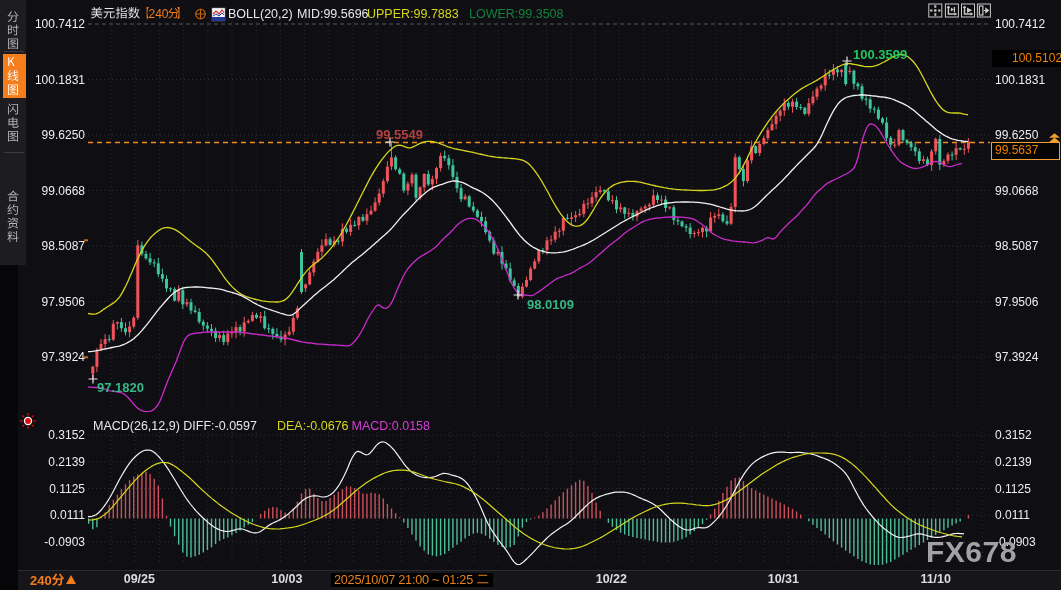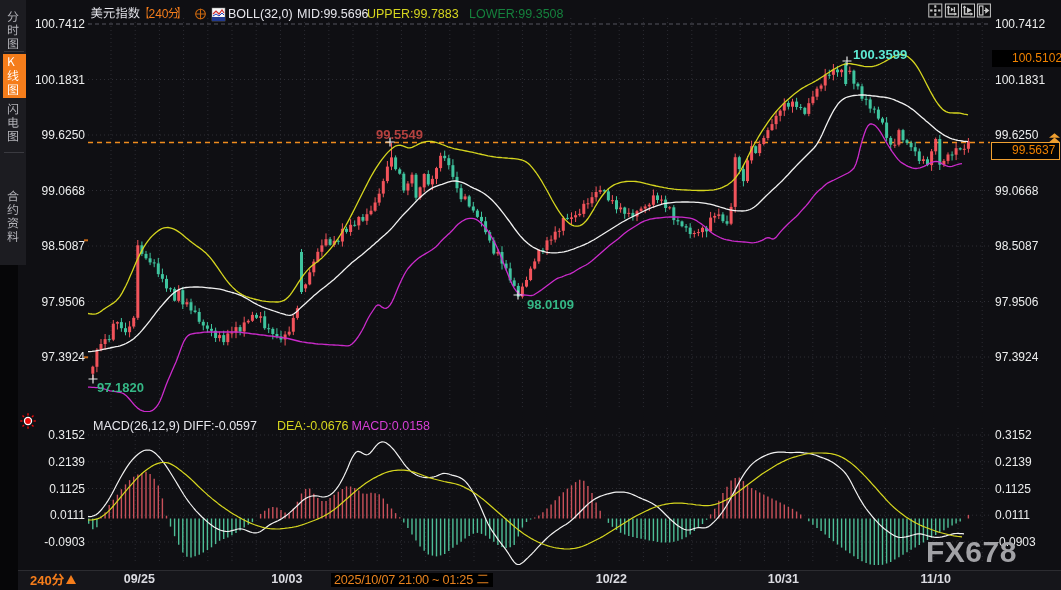--- a/index.html
+++ b/index.html
@@ -15,21 +15,21 @@
 #ttxt{position:absolute;left:334px;top:572.5px;color:#e8821e;font-size:12.7px;letter-spacing:-0.25px}
 #legend{position:absolute;left:228px;top:7px;font-size:12.5px;color:#e6e6ec;white-space:nowrap}
 #mheader{position:absolute;left:93px;top:418.5px;font-size:12.5px;color:#e6e6ec;white-space:nowrap}
 .lg{position:absolute;font-size:12.5px;white-space:nowrap}
 .lg.y{color:#d6d61f}.lg.m{color:#15803d}.lg.m2{color:#d63fd6}
 .ann{position:absolute;font-size:13px;font-weight:bold}
 #p240{position:absolute;left:30px;top:572.5px;color:#f57d1b;font-size:13px;font-weight:bold}
 #tri{position:absolute;left:66px;top:575px;width:0;height:0;border-left:5.5px solid transparent;border-right:5.5px solid transparent;border-bottom:9px solid #f57d1b}
 #fx{position:absolute;left:926px;top:535px;font-size:30px;font-weight:bold;color:#a2a2a6;letter-spacing:0.5px}
 #b5102{position:absolute;left:992px;top:50px;width:74px;height:17px;background:#000;color:#f08200;font-size:12px;line-height:17px;padding-left:20px}
-#b5637{position:absolute;left:991px;top:142px;width:69px;height:18px;background:#050505;border:1.5px solid #f0a030;color:#f08200;font-size:12px;line-height:15px;padding-left:20px}
+#b5637{position:absolute;left:991px;top:142px;width:69px;height:18px;background:#050505;border:1.5px solid #f0a030;color:#f08200;font-size:12px;line-height:15px;padding-left:3px}
 svg{position:absolute;left:0;top:0}
 </style></head><body>
 <div id="chartbg"></div>
 <div id="menu"></div>
 <div id="ktab"></div>
 <div class="sep" style="top:51px"></div>
 <div class="sep" style="top:152px"></div>
 <div id="blackstrip"></div>
 <div id="botbar"></div>
 <div id="tbox"></div>
@@ -879,31 +879,31 @@
 <div class="yr" style="top:128.0px">99.6250</div>
 <div class="yr" style="top:183.5px">99.0668</div>
 <div class="yr" style="top:239.0px">98.5087</div>
 <div class="yr" style="top:294.5px">97.9506</div>
 <div class="yr" style="top:350.0px">97.3924</div>
 <div class="yr" style="top:428.0px">0.3152</div>
 <div class="yr" style="top:454.8px">0.2139</div>
 <div class="yr" style="top:481.5px">0.1125</div>
 <div class="yr" style="top:508.2px">0.0111</div>
 <div class="yr" style="top:535.0px">-0.0903</div>
-<div id="legend">BOLL(32,0)</div>
+<div id="legend">BOLL(20,2)</div>
 <div class="lg" style="left:297px;top:7px;color:#e6e6ec">MID:99.5696</div>
 <div class="lg y" style="left:367px;top:7px">UPPER:99.7883</div>
 <div class="lg m" style="left:469px;top:7px">LOWER:99.3508</div>
 <div id="mheader">MACD(26,12,9) DIFF:-0.0597</div>
 <div class="lg y" style="left:277px;top:418.5px">DEA:-0.0676</div>
 <div class="lg m2" style="left:351.5px;top:418.5px">MACD:0.0158</div>
 <div class="ann" style="left:97px;top:379.5px;color:#35b886">97.1820</div>
 <div class="ann" style="left:376px;top:126.5px;color:#b5413f">99.5549</div>
 <div class="ann" style="left:527px;top:296.5px;color:#35b886">98.0109</div>
-<div class="ann" style="left:853px;top:46.5px;color:#5eead4">100.3599</div>
+<div class="ann" style="left:853px;top:46.5px;color:#22c55e">100.3599</div>
 <div id="b5102">100.5102</div>
 <div id="b5637">99.5637</div>
 <div class="dt" style="left:95.0px">09/25</div>
 <div class="dt" style="left:242.5px">10/03</div>
 <div class="dt" style="left:567.0px">10/22</div>
 <div class="dt" style="left:739.0px">10/31</div>
 <div class="dt" style="left:891.0px">11/10</div>
 <div id="ttxt">2025/10/07 21:00 ~ 01:25</div>
 <div id="p240">240</div>
 <div id="tri"></div>

